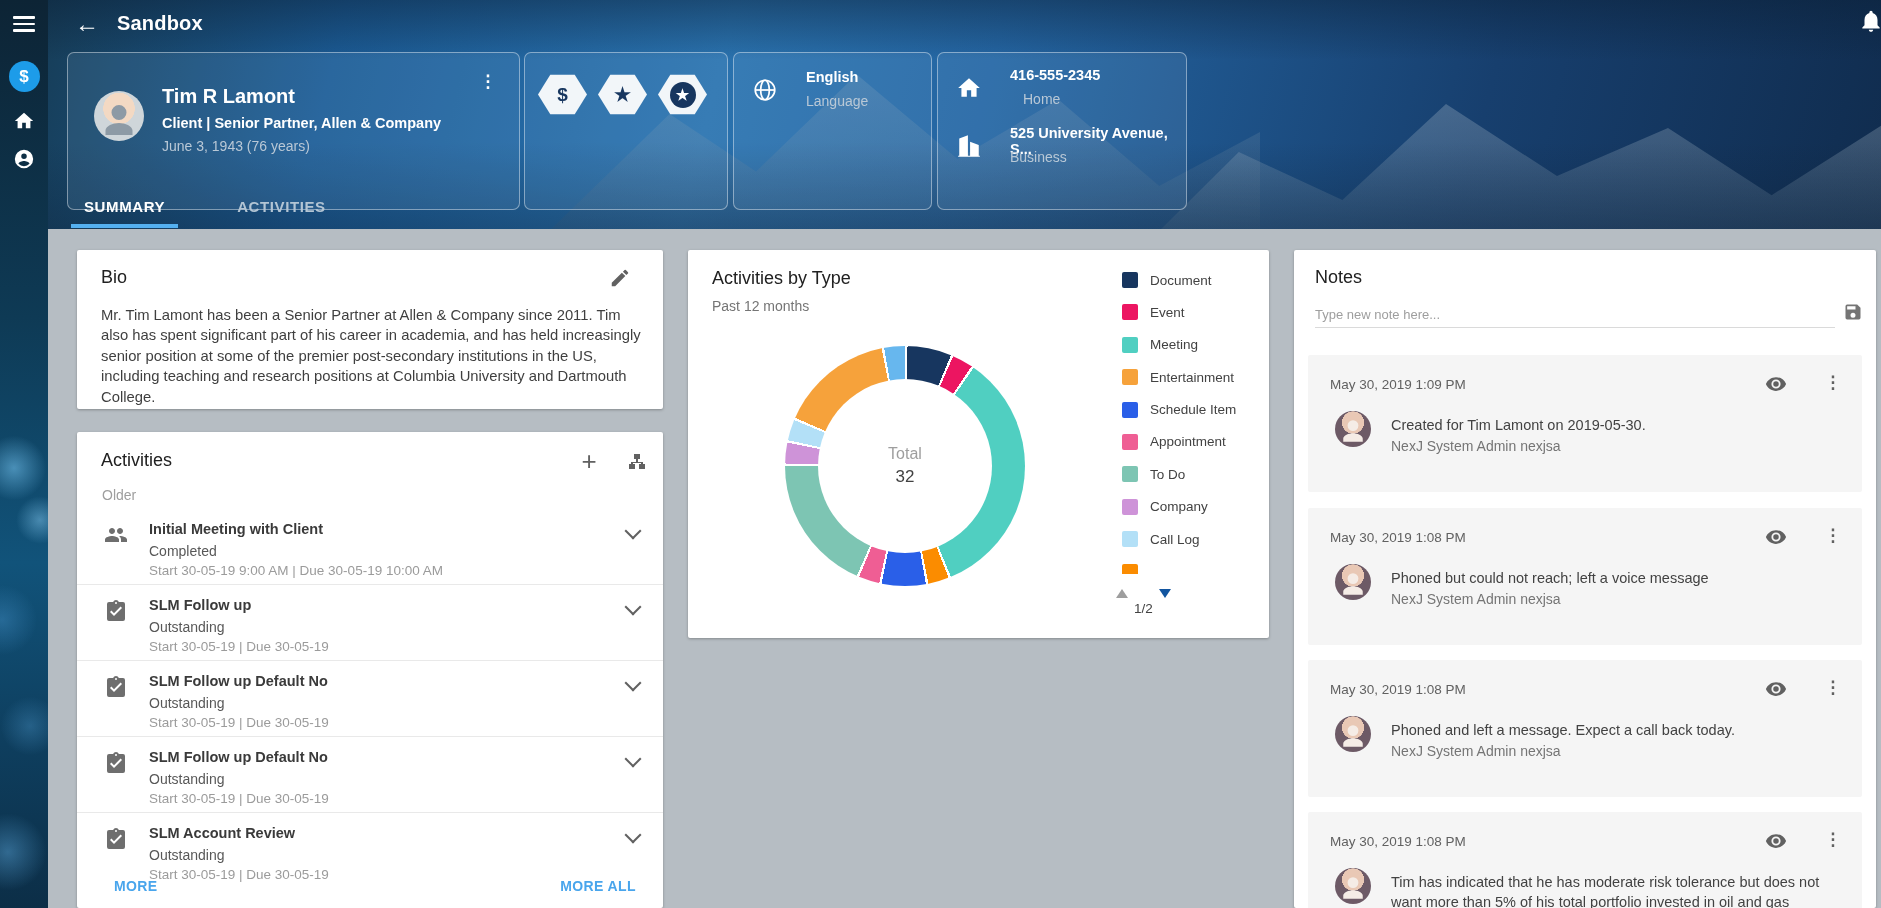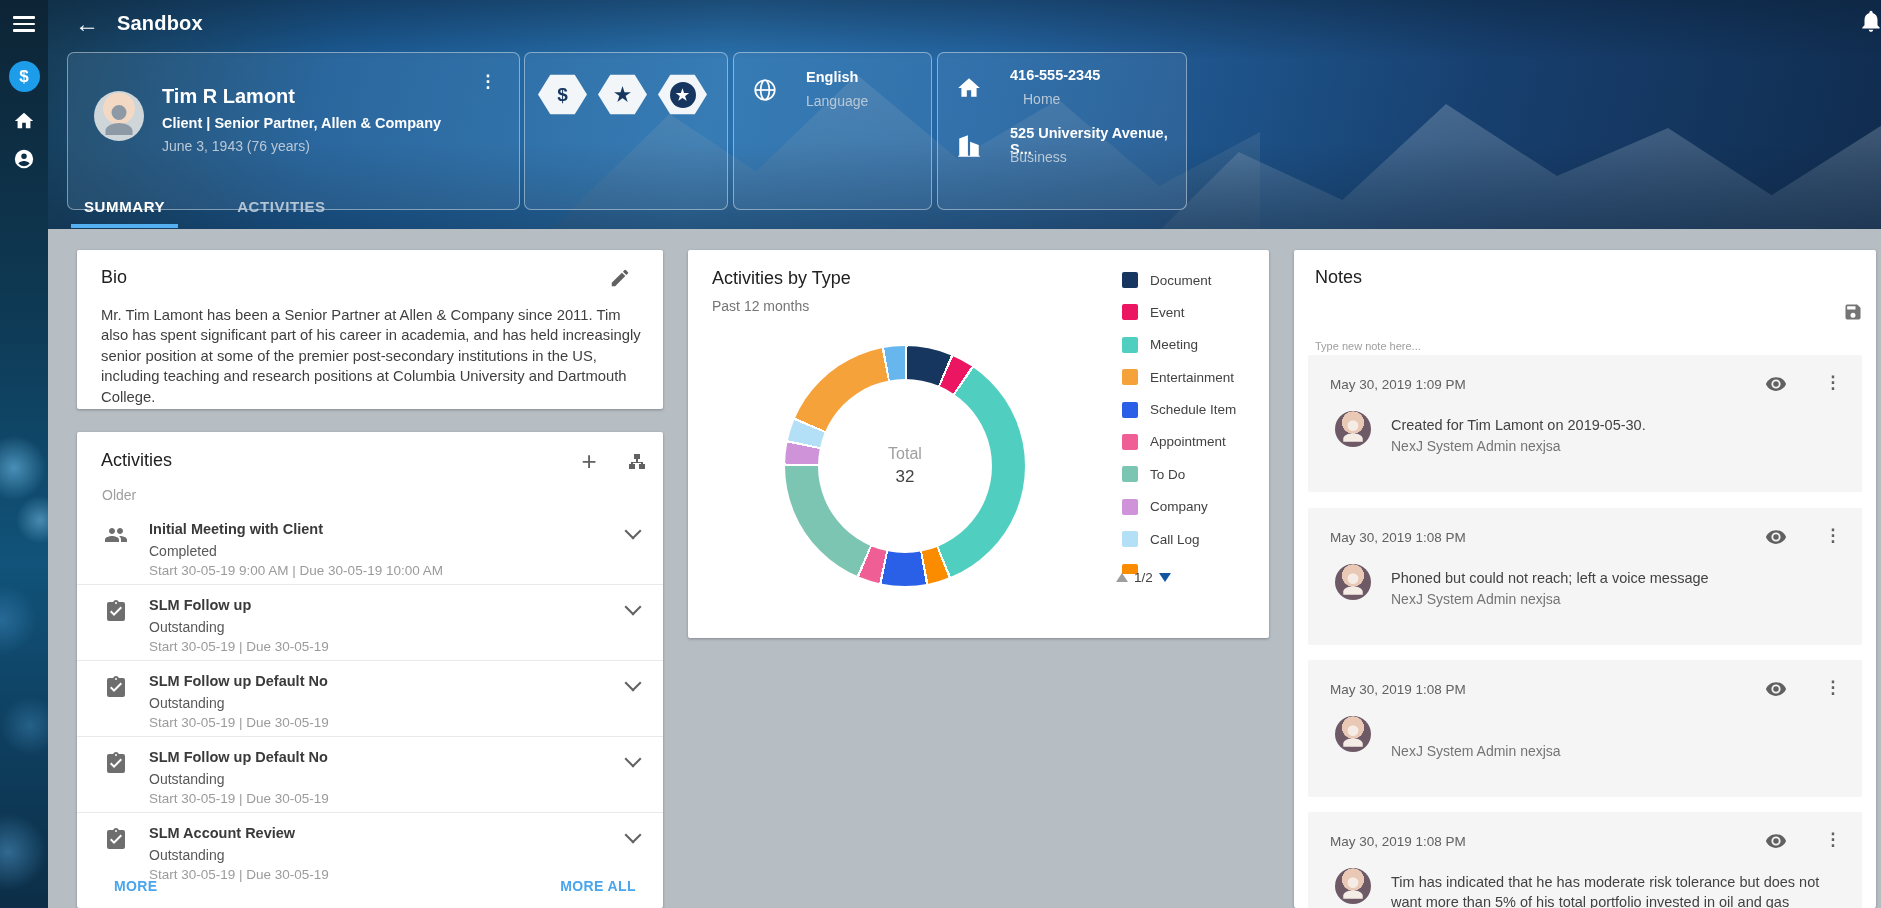--- a/index.html
+++ b/index.html
@@ -106,26 +106,26 @@
     display:flex; flex-direction:column; align-items:center; justify-content:center; }
   .donut-hole .t1 { font-size:16px; color:#9e9e9e; }
   .donut-hole .t2 { font-size:17px; color:#424242; margin-top:4px; }
   .legend { position:absolute; left:434px; top:22px; width:146px; height:302px; overflow:hidden; }
   .lg-row { height:16px; margin-bottom:16.4px; display:flex; align-items:center; }
   .lg-sq { width:16px; height:16px; border-radius:2px; margin-right:12px; flex:none; }
   .lg-lb { font-size:13.5px; color:#424242; white-space:nowrap; }
   .pager { position:absolute; left:428px; top:320px; display:flex; align-items:center; gap:6px; }
   .tri-up { width:0; height:0; border-left:6px solid transparent; border-right:6px solid transparent; border-bottom:9px solid #9e9e9e; cursor:pointer; }
   .tri-dn { width:0; height:0; border-left:6px solid transparent; border-right:6px solid transparent; border-top:9px solid #1255a0; cursor:pointer; }
-  .pg-tx { font-size:13.5px; color:#424242; }
+  .pg-tx { font-size:13.5px; color:#424242;margin-top:31px; }
 
   
   .notes-card { left:1294px; top:250px; width:582px; height:658px; overflow:hidden; }
   .notes-card .card-title { position:absolute; left:21px; top:17px; }
-  .note-input { position:absolute; left:21px; top:52px; width:520px; height:26px; border:none; border-bottom:1px solid #dadada; font-size:11px; color:#b91c1c; outline:none; font-family:"Liberation Sans",sans-serif; background:transparent;margin-top:31px; }
+  .note-input { position:absolute; left:21px; top:52px; width:520px; height:26px; border:none; border-bottom:1px solid #dadada; font-size:13px; color:#b91c1c; outline:none; font-family:"Liberation Sans",sans-serif; background:transparent; }
   .note-input::placeholder { color:#9e9e9e; }
   .save-ic { position:absolute; left:549px; top:52px; width:20px; height:20px; cursor:pointer; }
   .ncard { position:absolute; left:14px; width:554px; height:137px; background:#f5f5f5; border-radius:2px; }
   .n1 { top:105px; } .n2 { top:258px; } .n3 { top:410px; } .n4 { top:562px; height:160px; }
   .n-time { position:absolute; left:22px; top:22px; font-size:13.5px; color:#616161; }
   .n-eye { position:absolute; left:457px; top:18px; width:22px; height:22px; cursor:pointer; }
   .ncard .kebab { position:absolute; left:516px; top:17px; color:#616161; }
   .n-ava { position:absolute; left:27px; top:56px; width:36px; height:36px; border-radius:50%; overflow:hidden;
     background:radial-gradient(circle at 50% 32%, #e9c8b5 0 36%, #6d5a66 37% 100%); }
   .n-ava svg { position:absolute; left:5px; top:6px; }
@@ -399,20 +399,21 @@
       <div class="n-time">May 30, 2019 1:08 PM</div>
       <svg class="n-eye" viewBox="0 0 24 24">
           <path fill="#616161" d="M12 4.5C7 4.5 2.7 7.6 1 12c1.7 4.4 6 7.5 11 7.5s9.3-3.1 11-7.5c-1.7-4.4-6-7.5-11-7.5zm0 12.5a5 5 0 1 1 0-10 5 5 0 0 1 0 10zm0-8a3 3 0 1 0 0 6 3 3 0 0 0 0-6z"></path>
         </svg>
       <div class="kebab">⋮</div>
       <div class="n-ava">
           <svg width="26" height="28" viewBox="0 0 24 24">
             <path fill="#f5ece6" d="M12 12a5 5 0 1 0 0-10 5 5 0 0 0 0 10zm0 2c-4 0-9 2-9 5v3h18v-3c0-3-5-5-9-5z"></path>
           </svg>
         </div>
+      <div class="n-txt">Phoned and left a message. Expect a call back today.</div>
       <div class="n-auth">NexJ System Admin nexjsa</div>
     </div>
 
     <div class="ncard n4">
       <div class="n-time">May 30, 2019 1:08 PM</div>
       <svg class="n-eye" viewBox="0 0 24 24">
           <path fill="#616161" d="M12 4.5C7 4.5 2.7 7.6 1 12c1.7 4.4 6 7.5 11 7.5s9.3-3.1 11-7.5c-1.7-4.4-6-7.5-11-7.5zm0 12.5a5 5 0 1 1 0-10 5 5 0 0 1 0 10zm0-8a3 3 0 1 0 0 6 3 3 0 0 0 0-6z"></path>
         </svg>
       <div class="kebab">⋮</div>
       <div class="n-ava">

